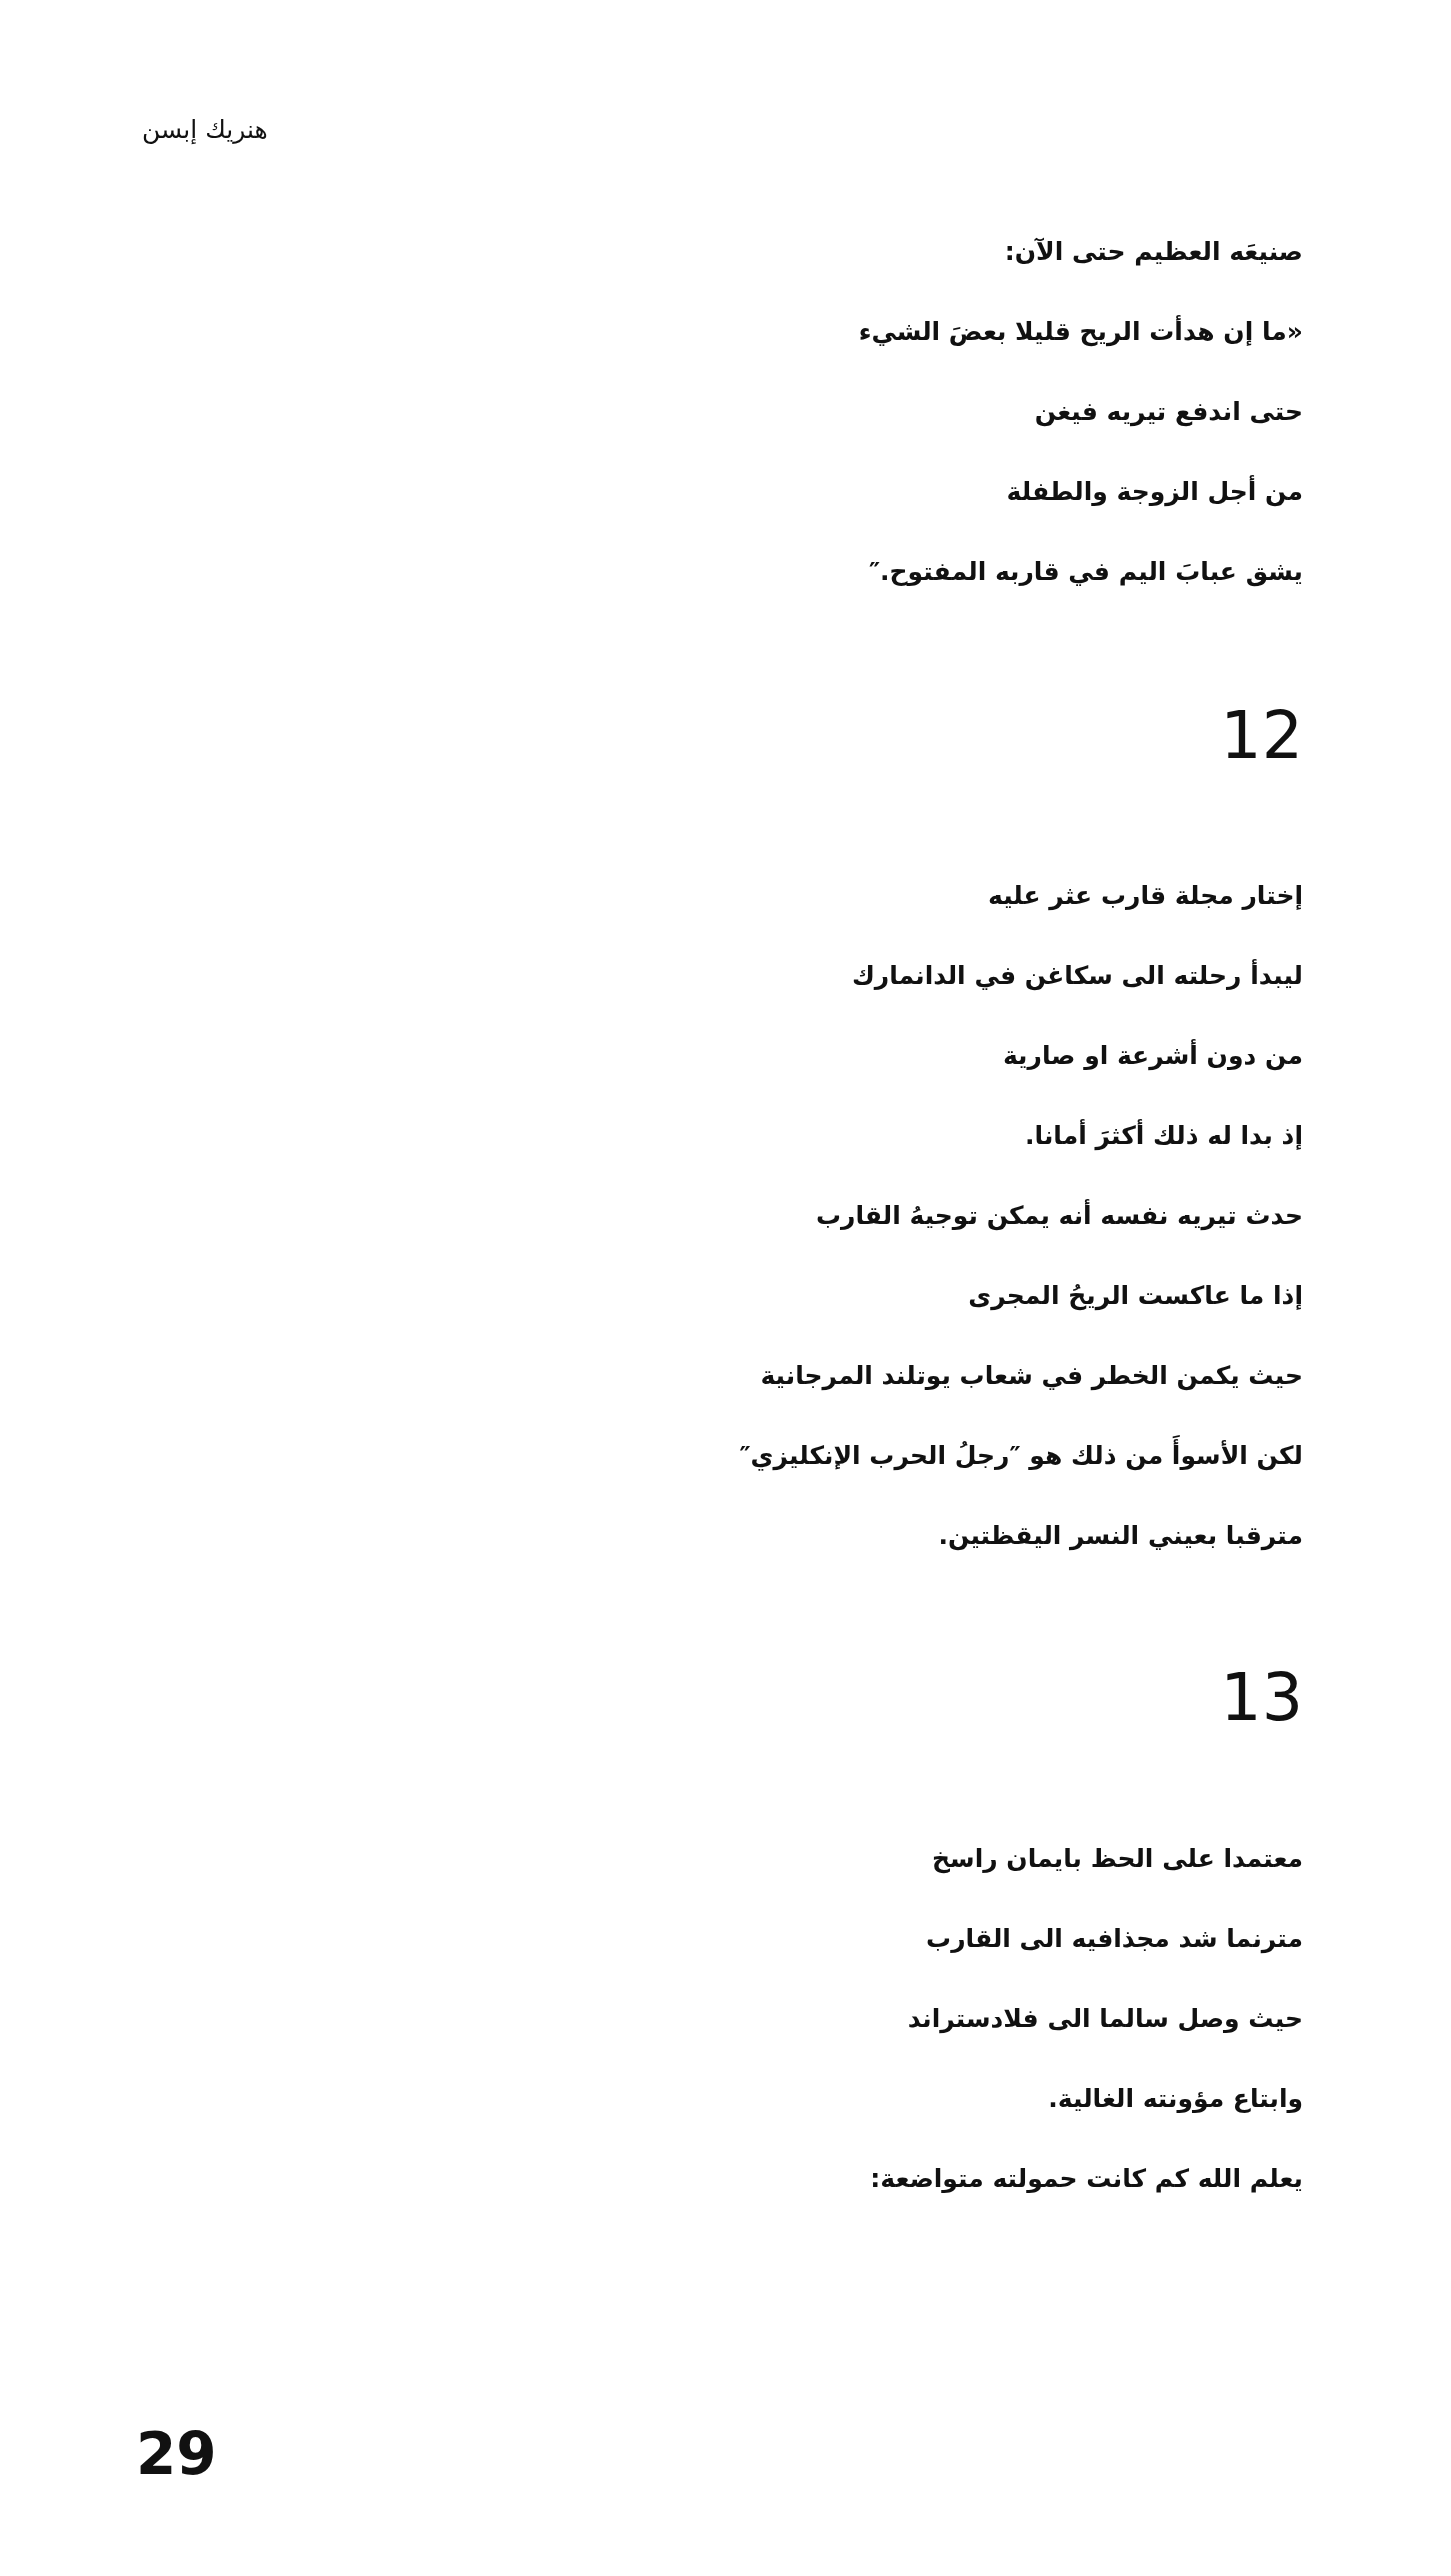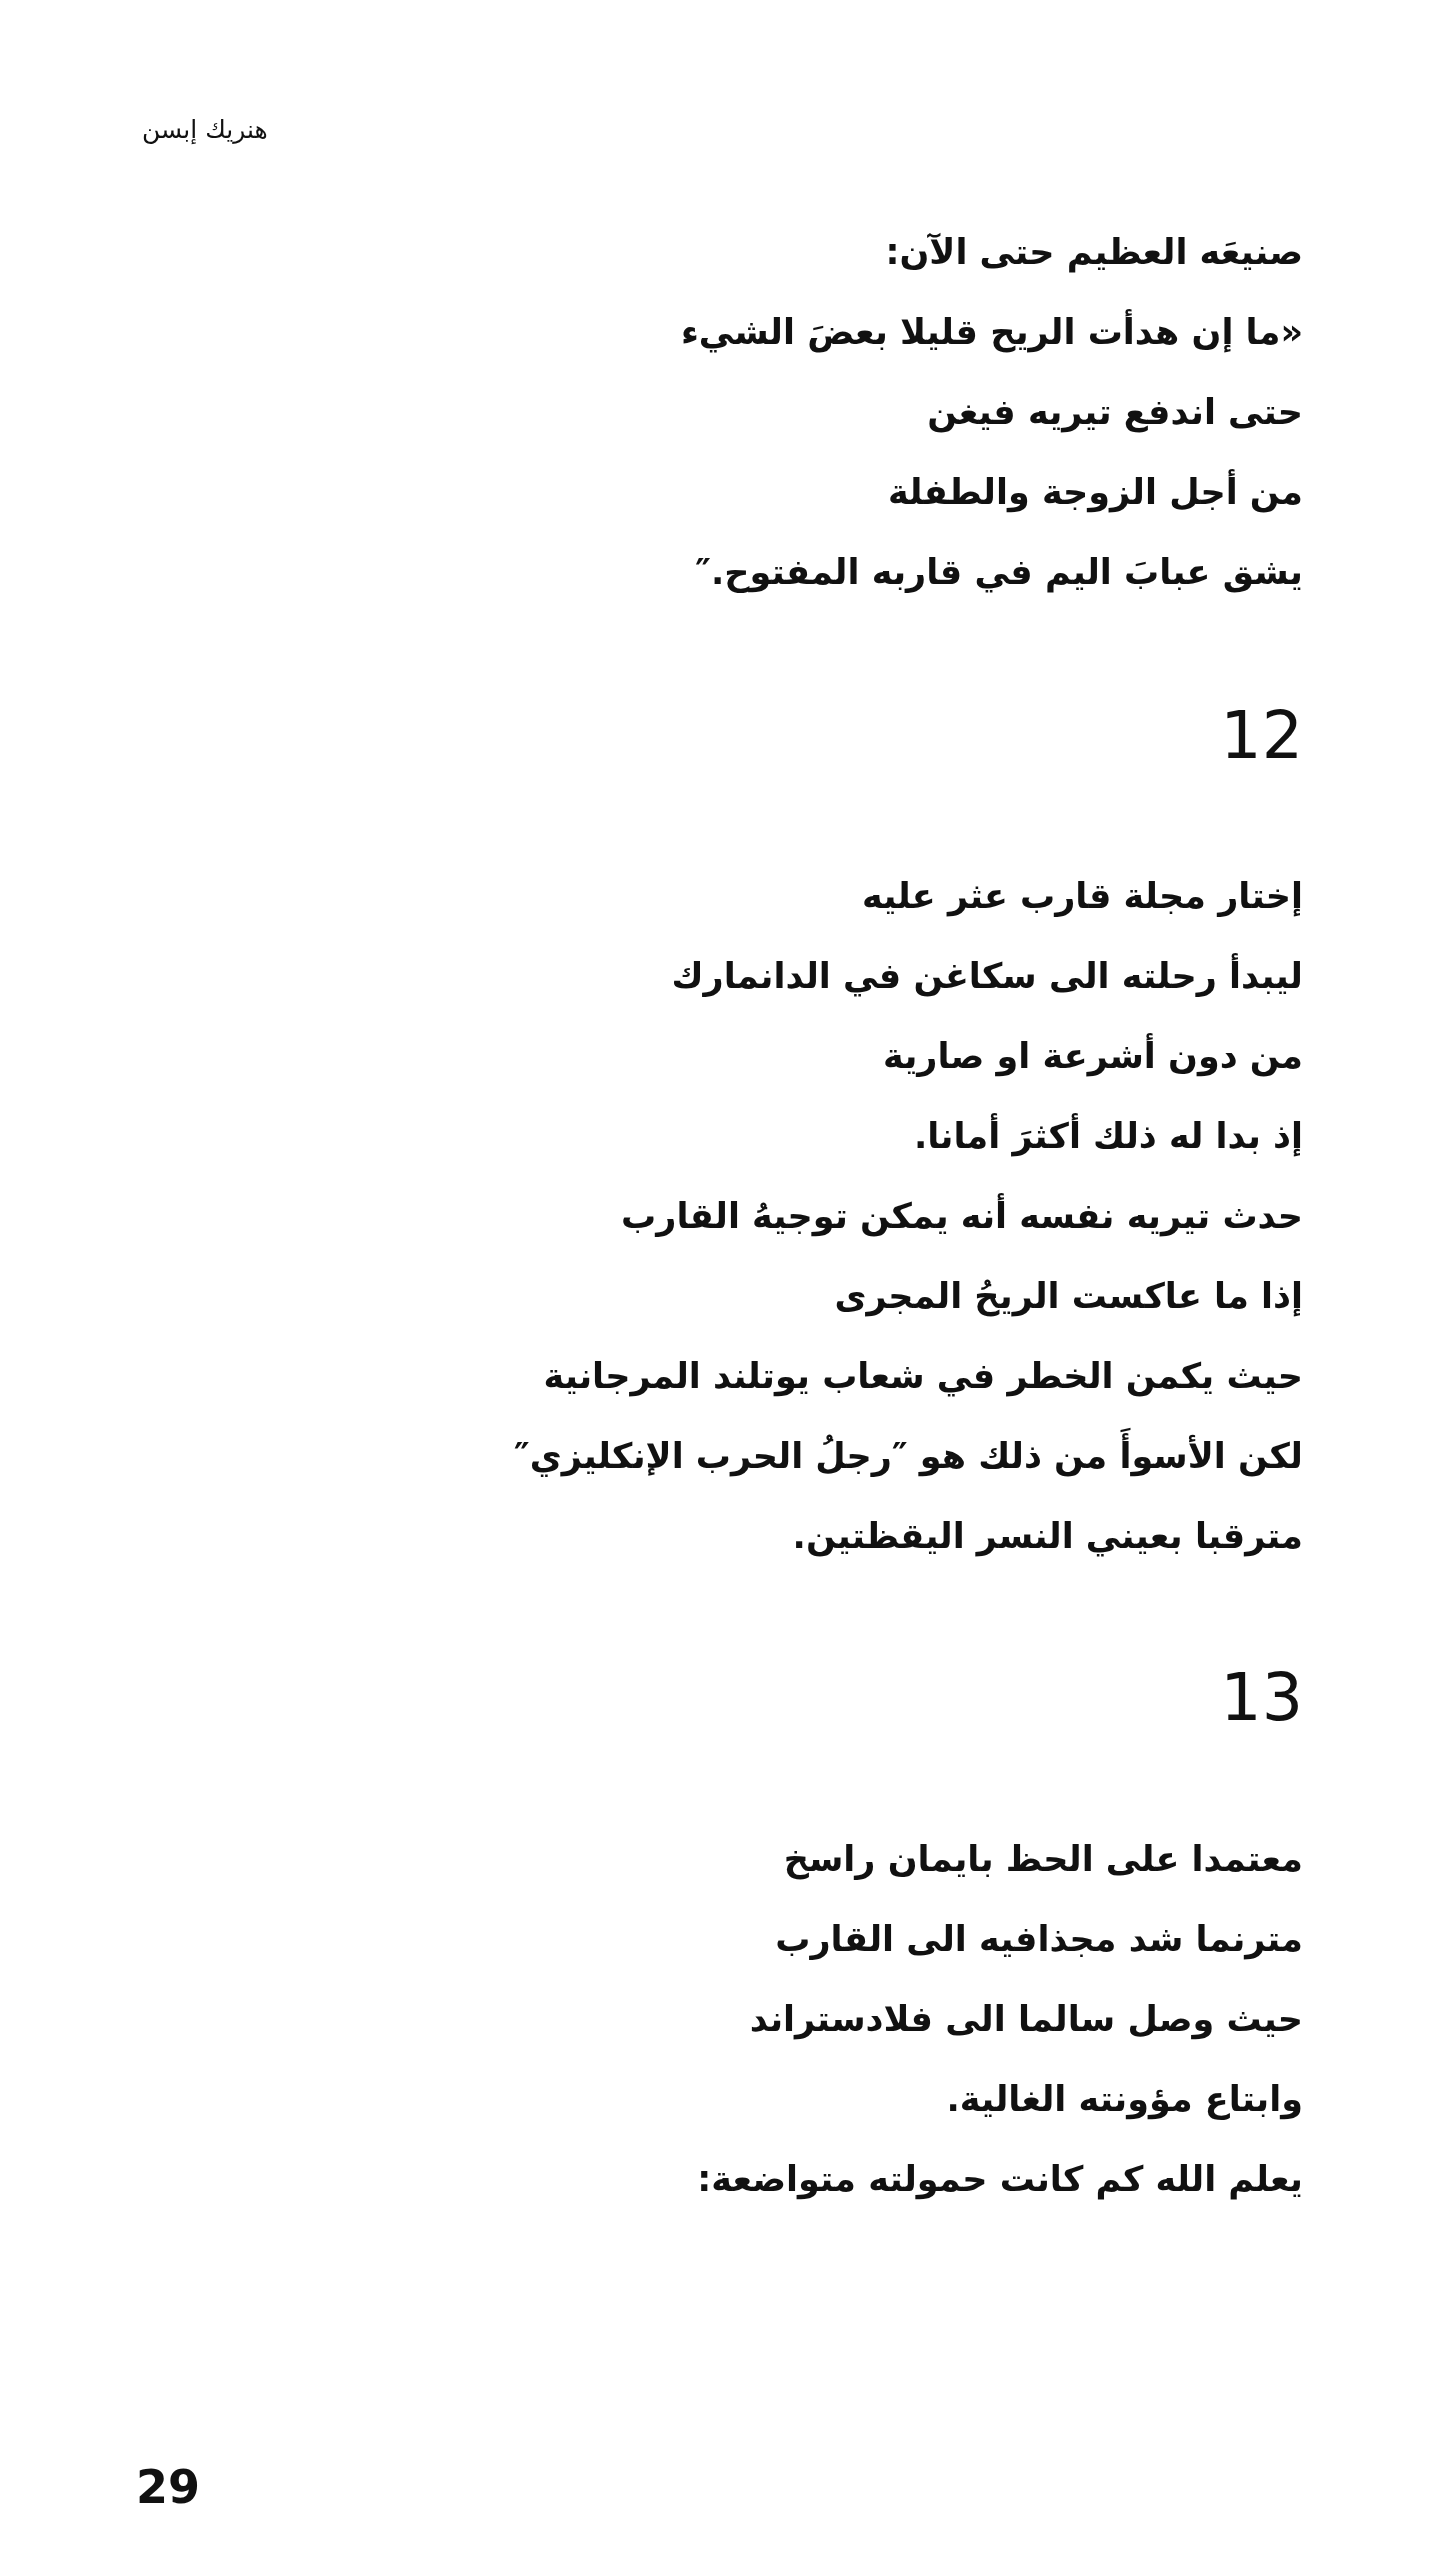--- a/index.html
+++ b/index.html
@@ -2,26 +2,26 @@
 <html><head>
   <meta charset="utf-8">
   <style>
     html, body { margin: 0; padding: 0; background: #ffffff; }
     body { width: 1451px; height: 2576px; position: relative; overflow: hidden; color: #111; }
     .header-author {
       position: absolute; top: 115px; left: 136px;
       font-family: "DejaVu Sans", sans-serif; font-size: 25px; direction: rtl; margin-left: 6px;
     }
     .stanza { position: absolute; right: 148px; direction: rtl; text-align: right;
-      font-family: "DejaVu Sans", sans-serif; font-weight: bold; font-size: 35px; }
+      font-family: "DejaVu Sans", sans-serif; font-weight: bold; font-size: 25px; }
     .stanza .line { height: 80px; line-height: 80px; white-space: nowrap; }
     .section-num { position: absolute; right: 148px;
       font-family: "DejaVu Sans", sans-serif; font-size: 65px; font-weight: normal; }
     .footer { position: absolute; top: 2420px; left: 136px; display: flex; align-items: baseline; gap: 68px; }
-    .page-num { font-family: "DejaVu Sans", sans-serif; font-size: 46px; font-weight: bold; margin-top: 40px; }
+    .page-num { font-family: "DejaVu Sans", sans-serif; font-size: 58px; font-weight: bold; }
     .journal { font-family: "DejaVu Serif", serif; font-size: 29px; direction: rtl; }
   </style>
 </head>
 <body>
 
 <div class="header-author">هنريك إبسن</div>
 
 <div class="stanza" style="top:212px;">
   <div class="line">صنيعَه العظيم حتى الآن:</div>
   <div class="line">«ما إن هدأت الريح قليلا بعضَ الشيء</div>

